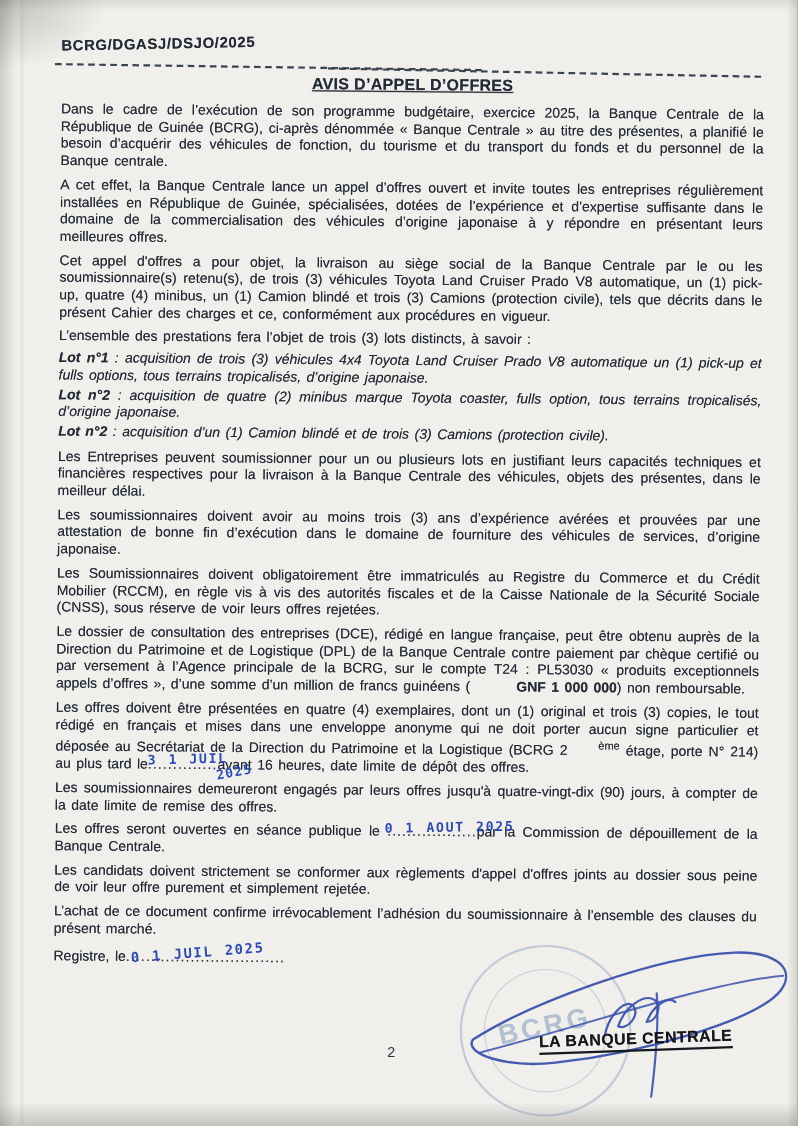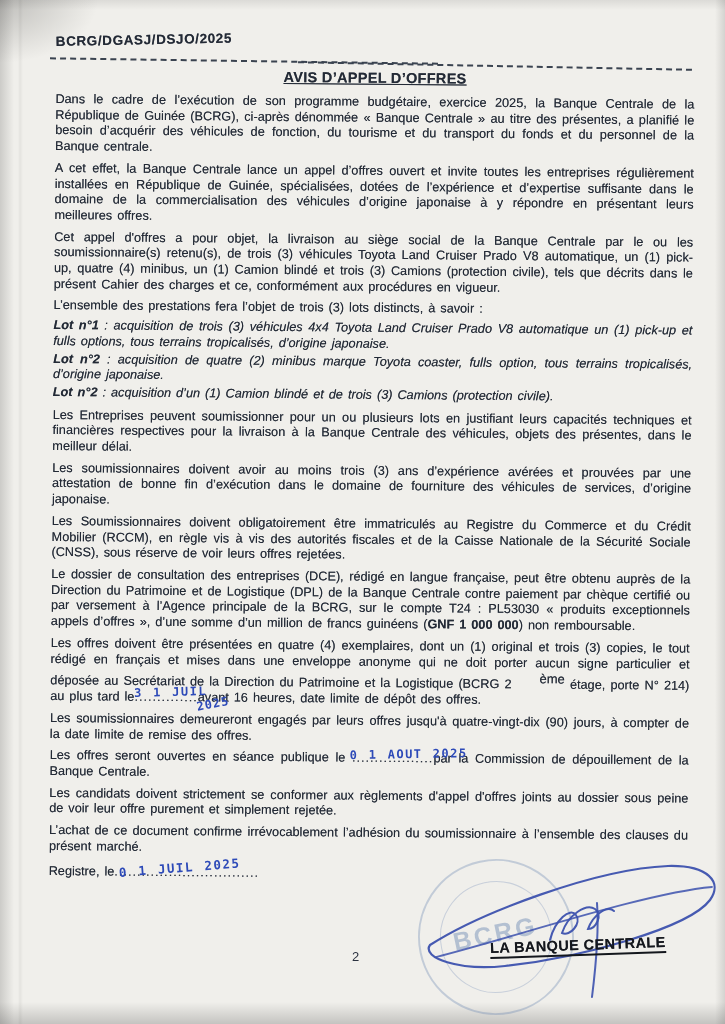--- a/index.html
+++ b/index.html
@@ -29,22 +29,22 @@
   .dash2{left:298px;top:65px;width:394px;transform:rotate(1.1deg);}
   .title{
     text-align:center;font-size:14.5px;font-weight:bold;margin:18px 0 9px;
     text-decoration:underline;letter-spacing:0.3px;
   }
   p{margin:0 0 6px;font-size:12.7px;line-height:15.7px;text-align:justify;word-spacing:1.5px;}
   .lot{font-style:italic;margin-bottom:2px;}
   .lot-label{font-weight:bold;font-weight:600;}
   .lots-intro{margin-bottom:4px;}
   .lot-last{margin-bottom:7px;}
-  b{font-weight:bold;}
-  sup{font-size:13px;margin-left:28px;}
+  b{font-weight:bold;margin-left:42px;}
+  sup{font-size:10px;margin-left:28px;}
   .dots{letter-spacing:1px;color:#2b3240;}
   .stamp-slot{position:relative;white-space:nowrap;}
   .stamp{
     position:absolute;color:#2d4ab8;font-family:"DejaVu Sans Mono",monospace;
     font-weight:bold;font-size:12px;letter-spacing:1.5px;white-space:nowrap;
     text-shadow:none;
   }
   .stamp-deposit{left:0;top:-5px;transform:rotate(-2deg);}
   .stamp-deposit .stamp-year{position:absolute;left:62px;top:13px;transform:rotate(-9deg);letter-spacing:1px;}
   .stamp-opening{left:-2px;top:-4px;transform:rotate(-1.5deg);}

